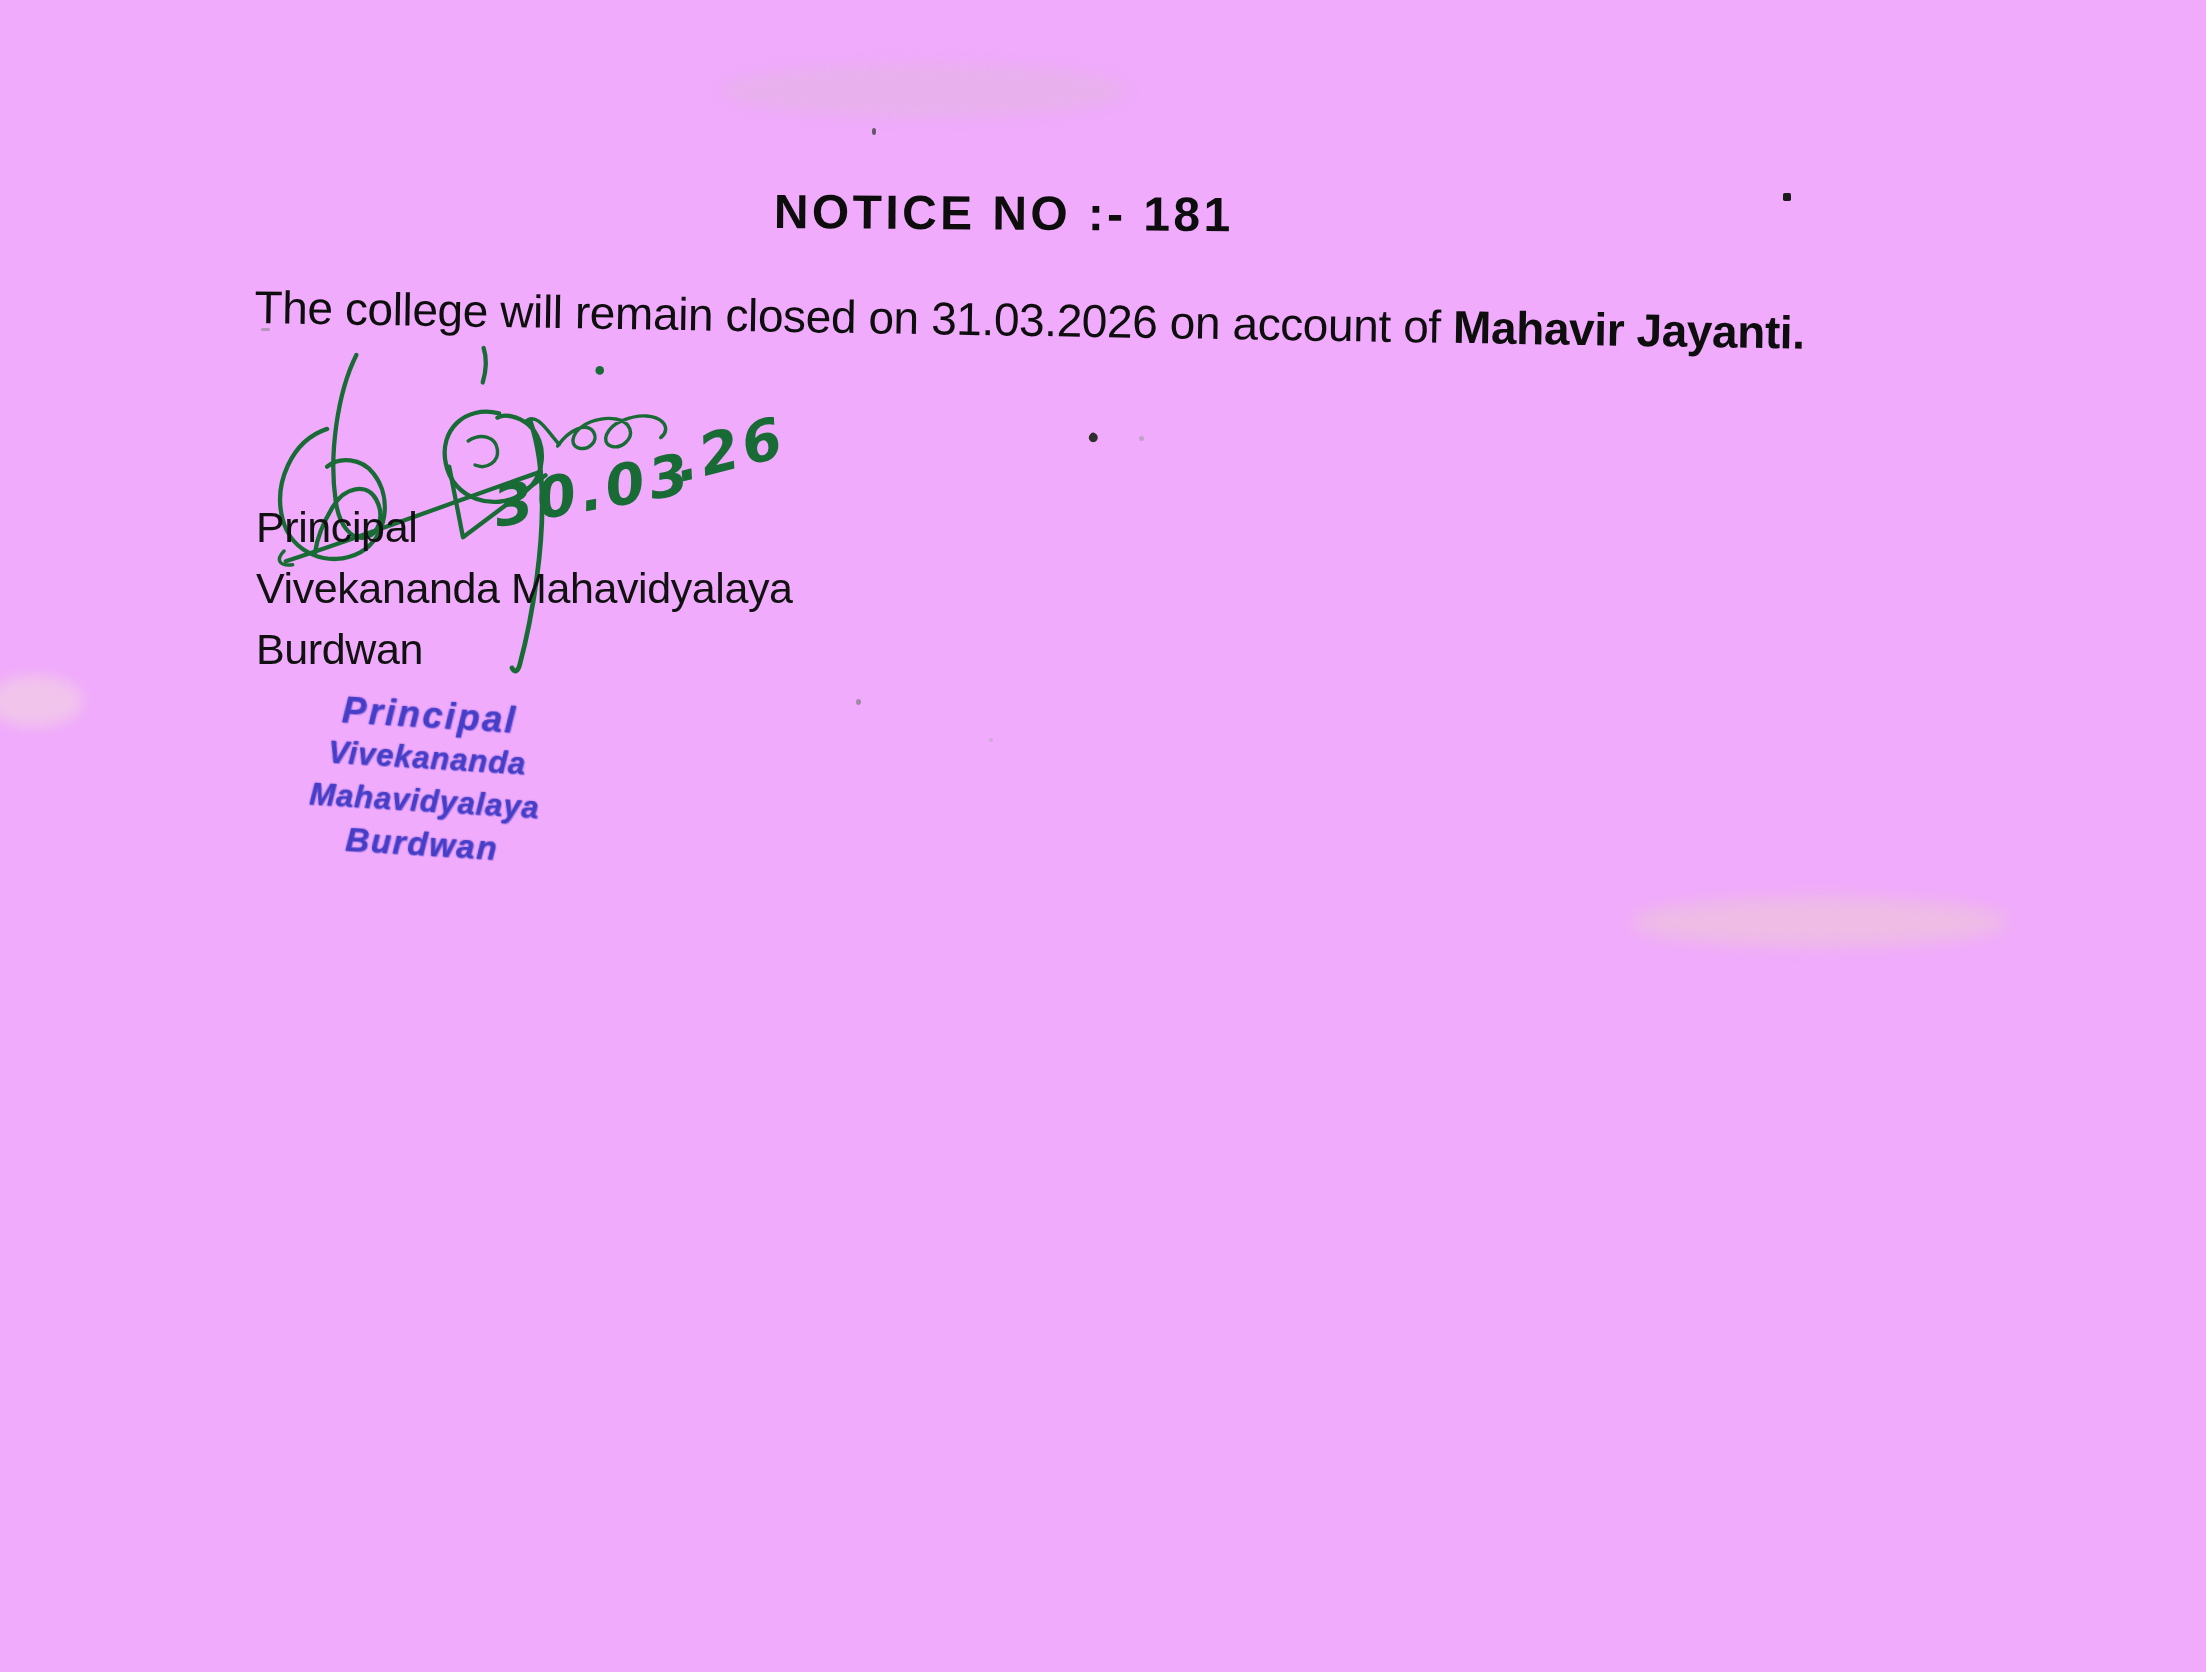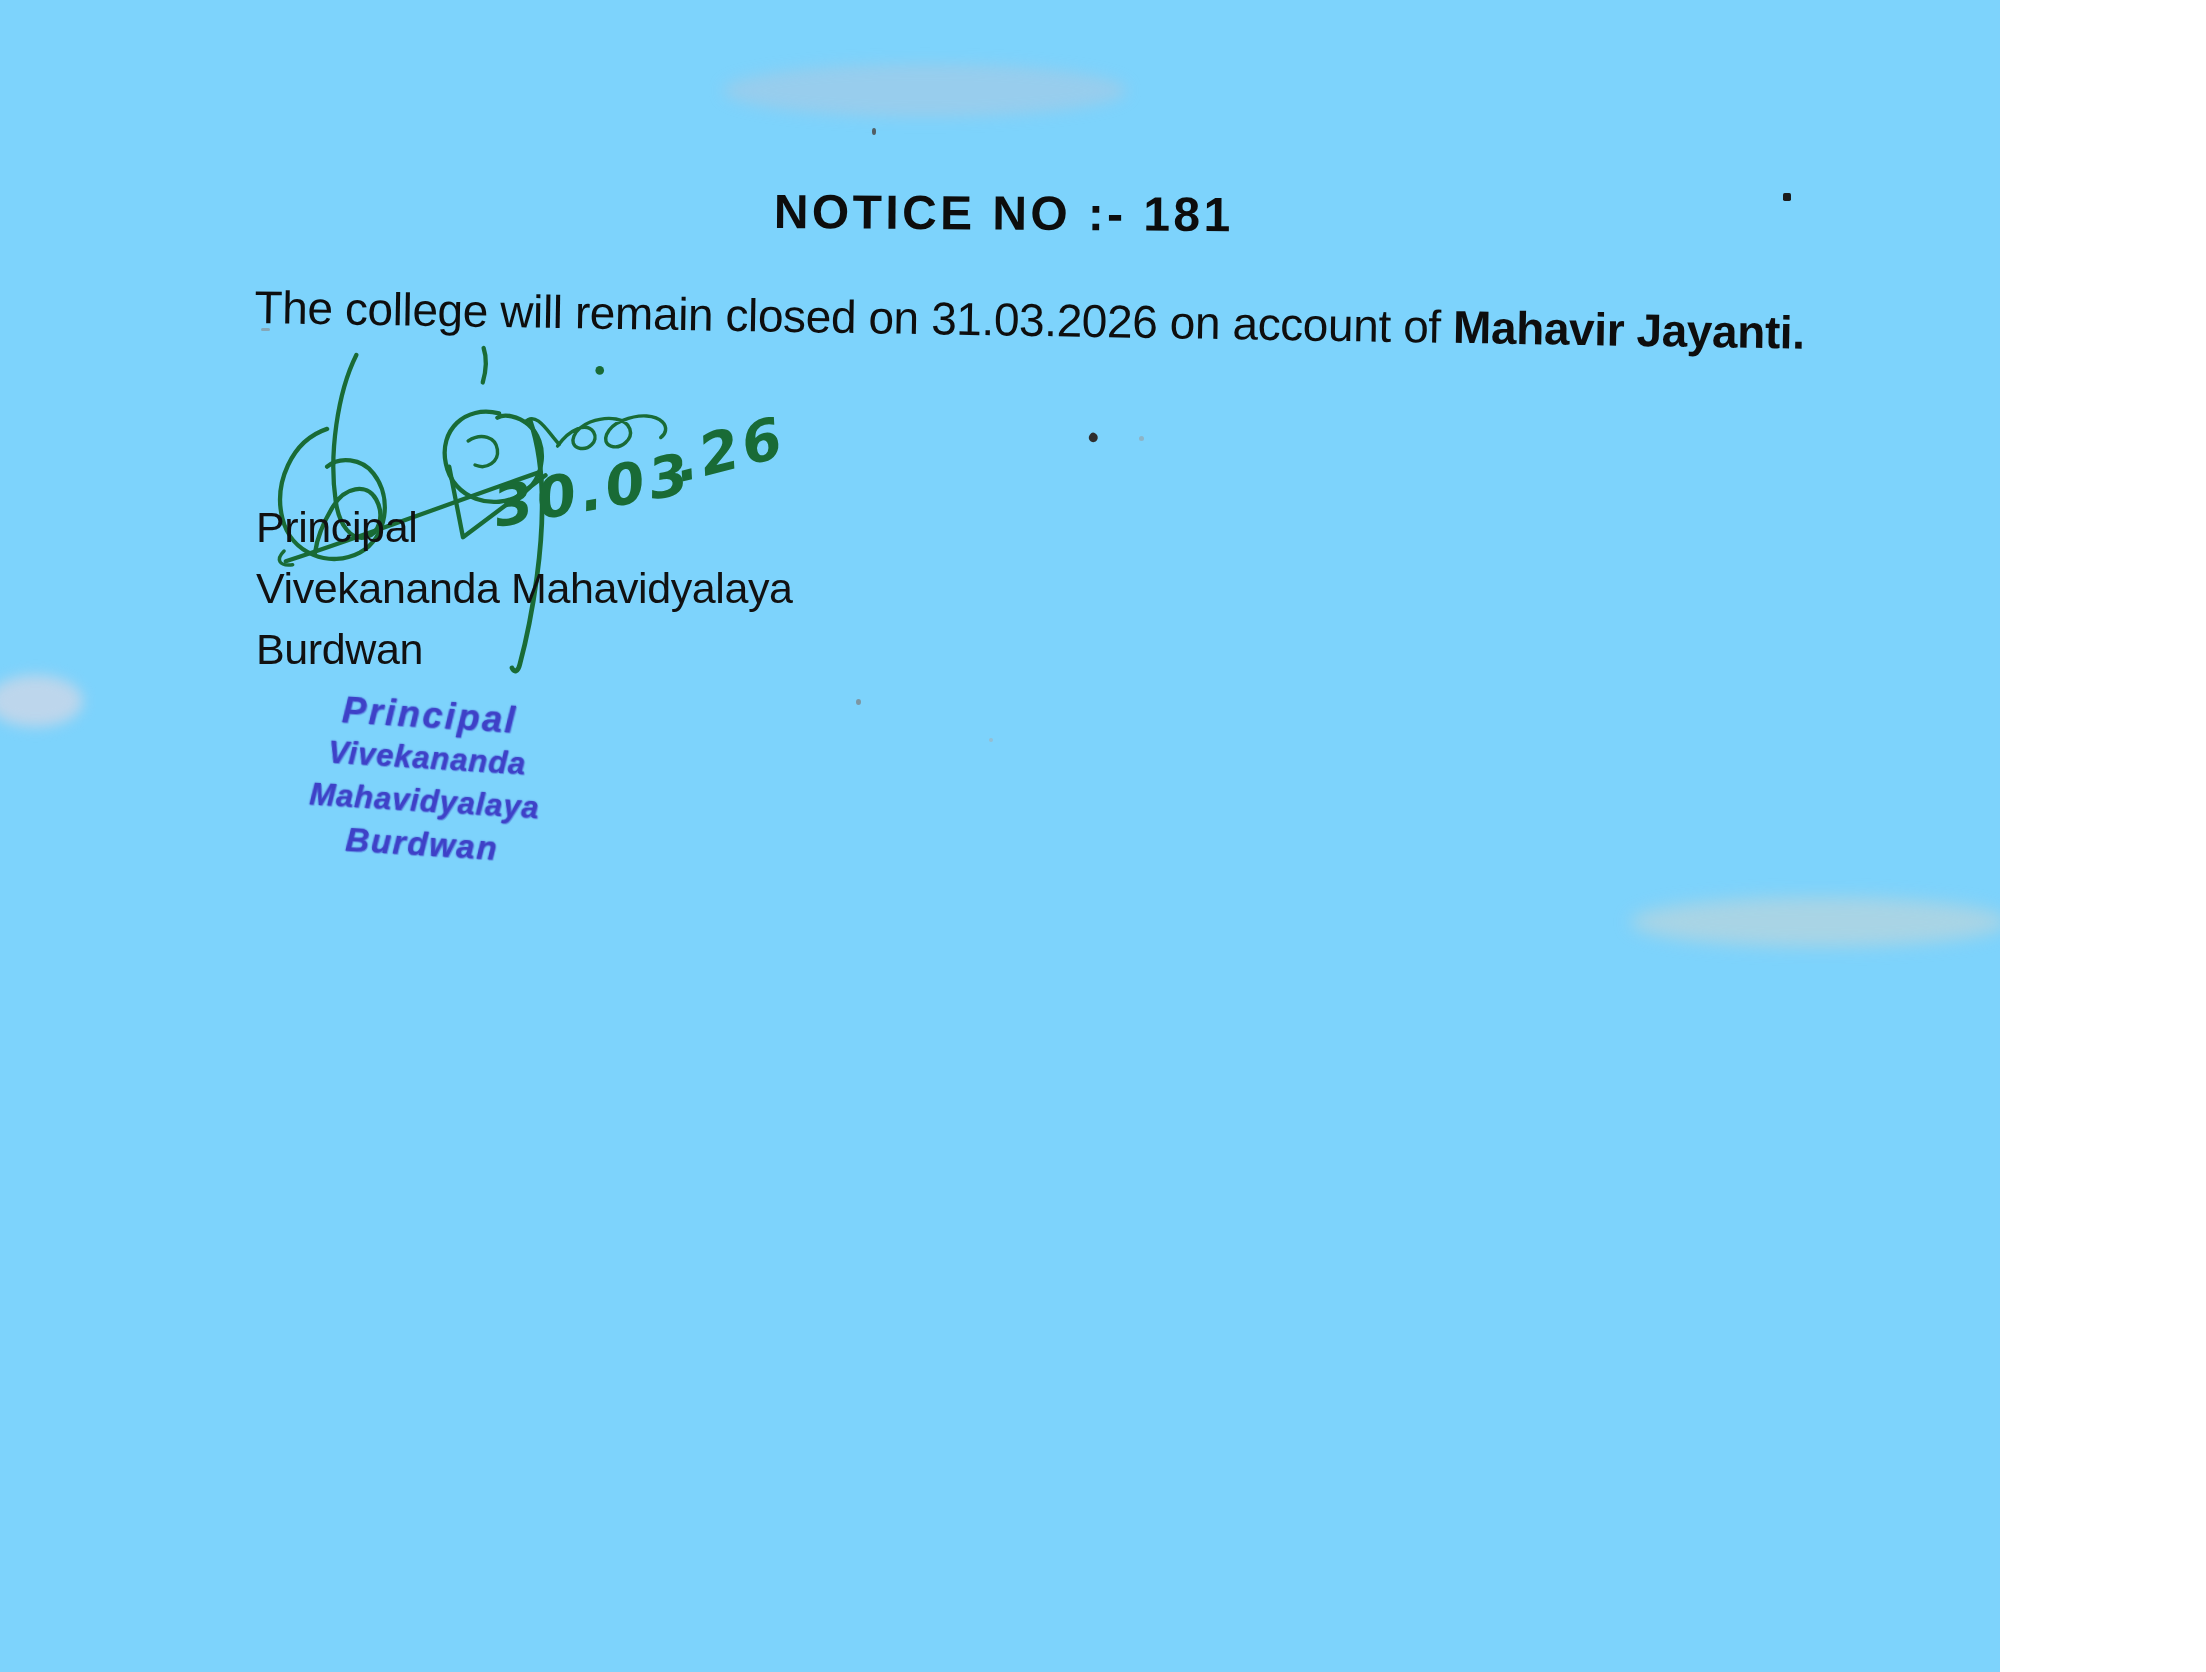--- a/index.html
+++ b/index.html
@@ -3,23 +3,23 @@
 <meta charset="utf-8">
 <style>
   html, body {
     margin: 0;
     padding: 0;
     background: #ffffff;
     font-family: "Liberation Sans", sans-serif;
   }
   .page {
     position: relative;
-    width: 2000px;
+    width: 2206px;
     height: 1673px;
-    background: #7dd3fc;
+    background: #f0abfc;
     overflow: hidden;
   }
 
   
   .notice-title {
     position: absolute;
     left: 774px;
     top: 184px;
     font-size: 48px;
     font-weight: 700;

